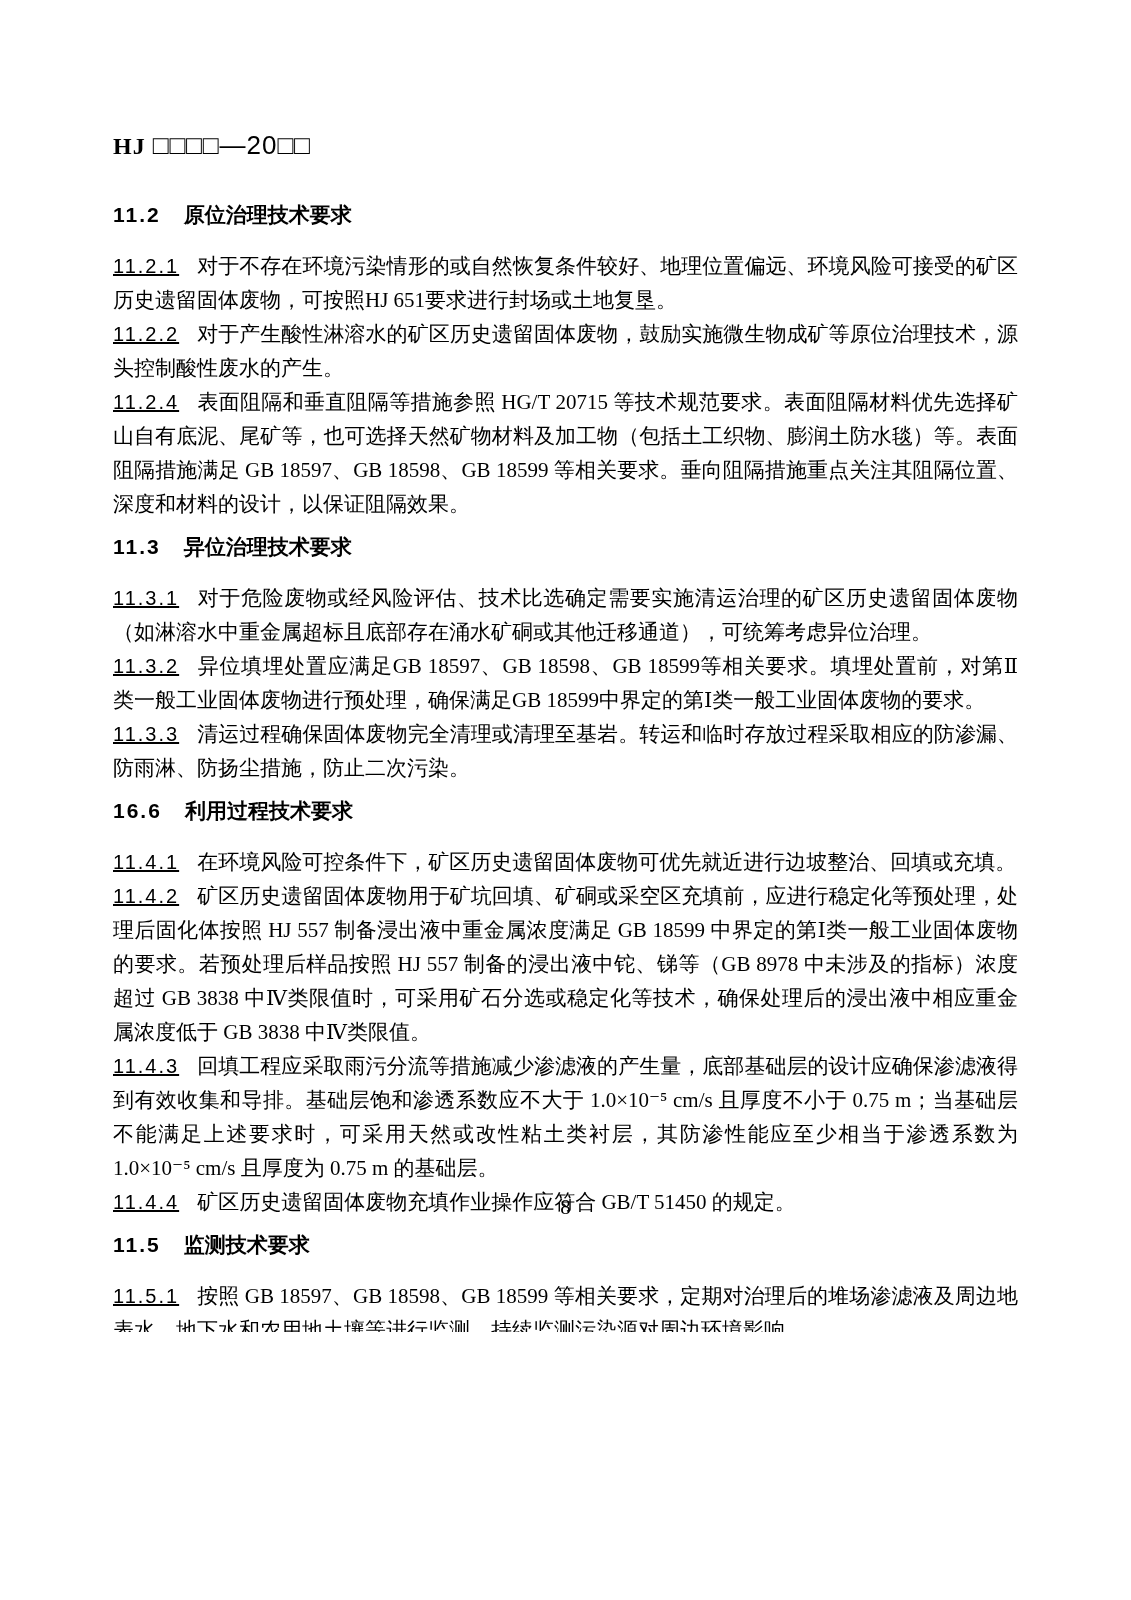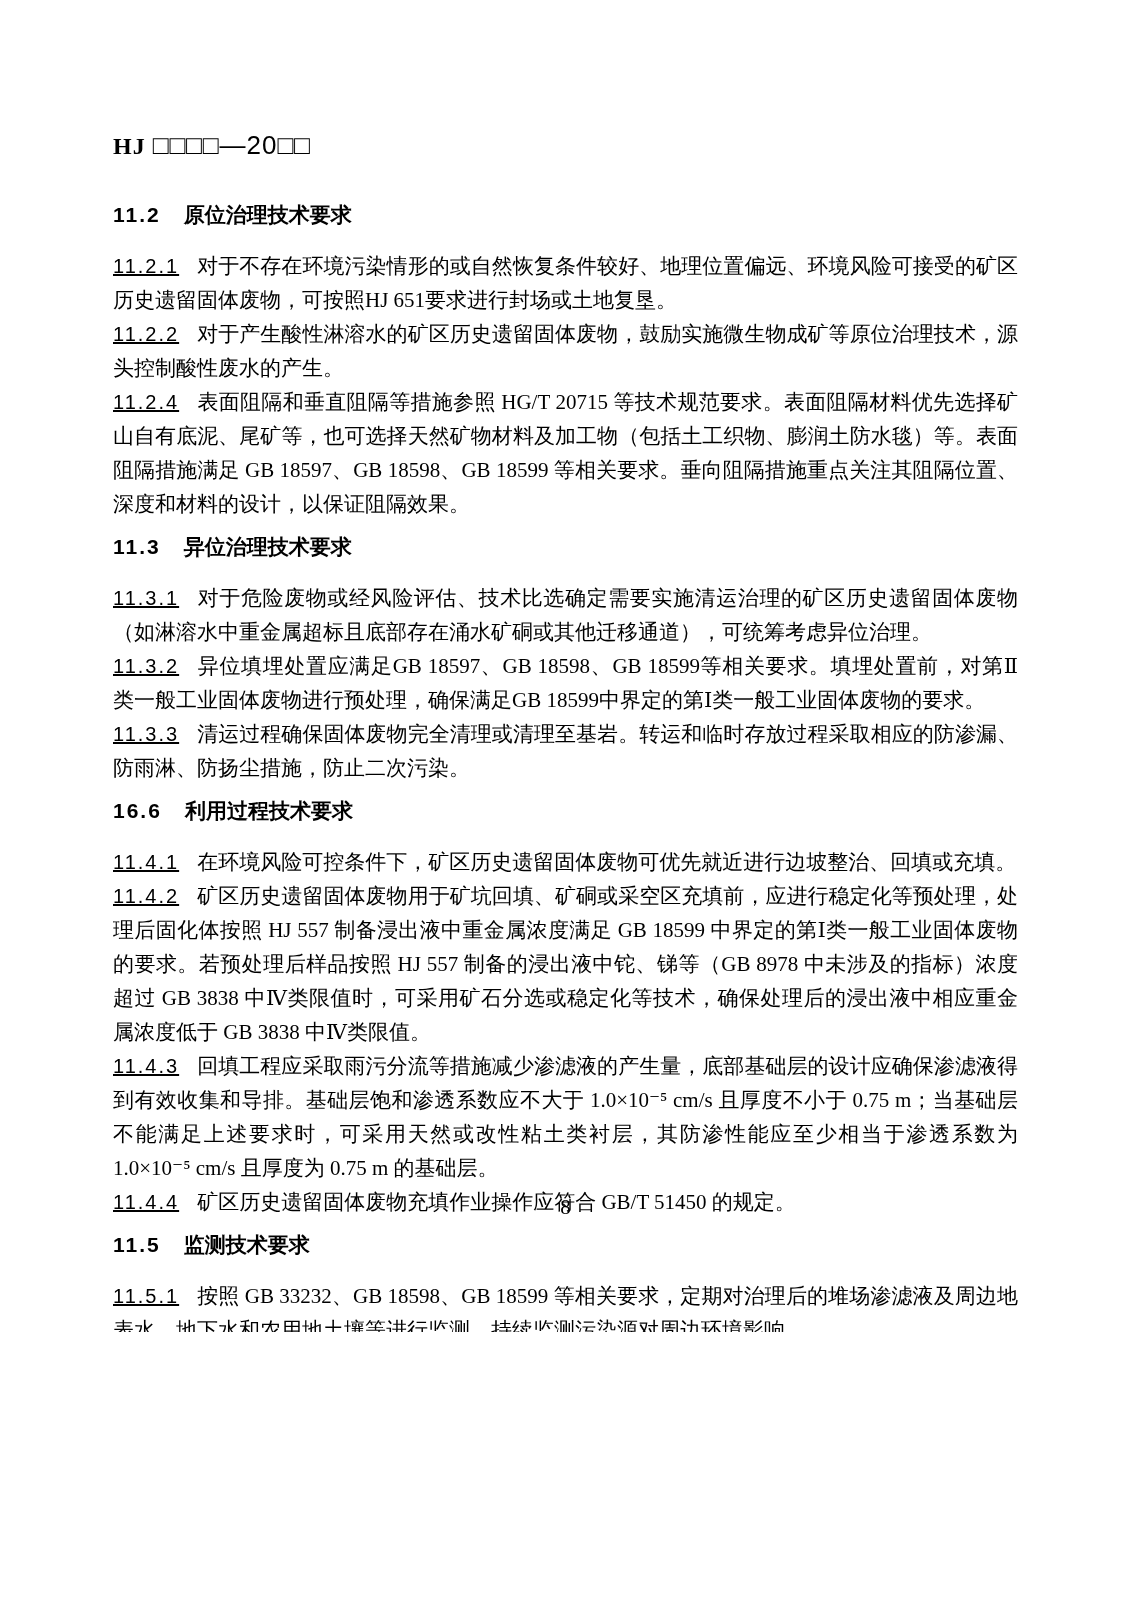--- a/index.html
+++ b/index.html
@@ -132,19 +132,19 @@
 
   <p class="clause">
     <span class="clause-num">11.4.4</span><span>矿区历史遗留固体废物充填作业操作应符合 GB/T 51450 的规定。</span>
   </p>
 
   <h2 class="section-heading">
     <span class="sec-num">11.5</span><span>监测技术要求</span>
   </h2>
 
   <p class="clause">
-    <span class="clause-num">11.5.1</span><span>按照 GB 33232、GB 18598、GB 18599 等相关要求，定期对治理后的堆场渗滤液及周边地表水、地下水和农用地土壤等进行监测，持续监测污染源对周边环境影响。</span>
+    <span class="clause-num">11.5.1</span><span>按照 GB 18597、GB 18598、GB 18599 等相关要求，定期对治理后的堆场渗滤液及周边地表水、地下水和农用地土壤等进行监测，持续监测污染源对周边环境影响。</span>
   </p>
 
 
   <div class="page-footer">8</div>
 
 </div>
 
 </body></html>

